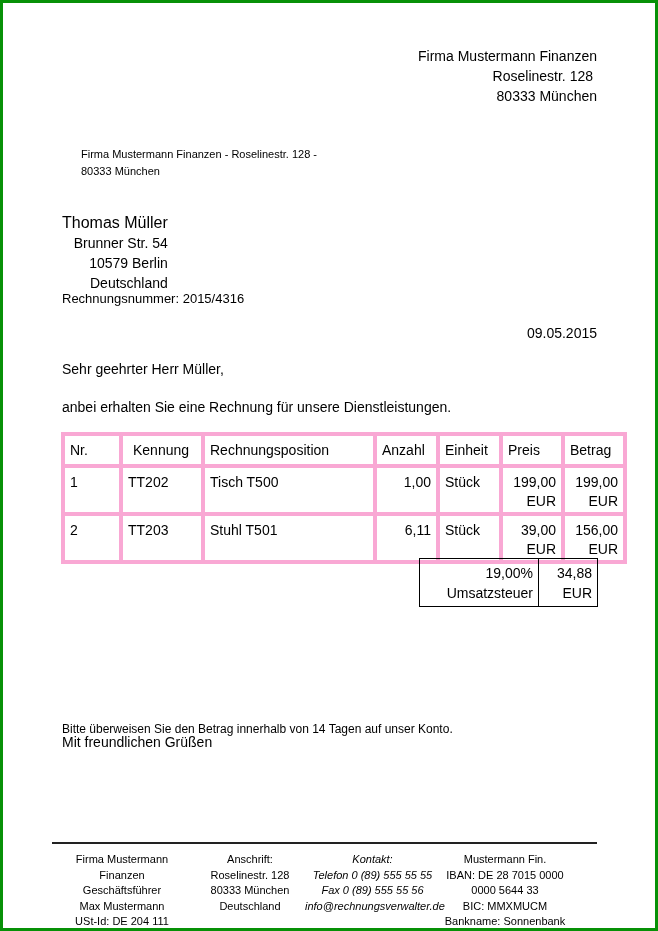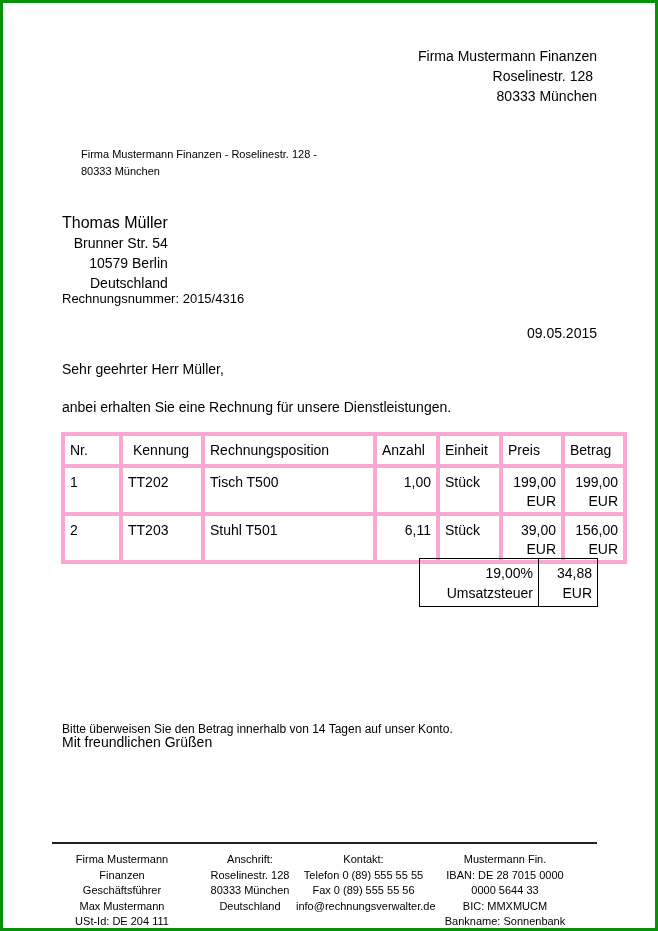--- a/index.html
+++ b/index.html
@@ -55,21 +55,21 @@
   table.summary .lbl { width: 119px; }
   table.summary .val { width: 59px; }
 
   .payment { left: 62px; top: 722px; font-size: 12px; }
   .closing { left: 62px; top: 716px; font-size: 14px; line-height: 20px; margin-top: 16px; }
 
   .footer-rule { position: absolute; left: 52px; top: 842px; width: 545px; height: 2px; background: #222; }
   .footer { position: absolute; top: 852px; font-size: 11px; line-height: 15.5px; text-align: center; }
   .f1 { left: 62px; width: 120px; }
   .f2 { left: 200px; width: 100px; }
-  .f3 { left: 296px; width: 135px; }
+  .f3 { left: 305px; width: 135px; font-style: italic; }
   .f4 { left: 440px; width: 130px; }
 </style>
 </head>
 <body>
 
 <div class="frame" style="border-color: rgb(7, 145, 7);"></div>
 
 <div class="abs sender">
   <div>Firma Mustermann Finanzen</div>
   <div class="l2">Roselinestr. 128</div>

